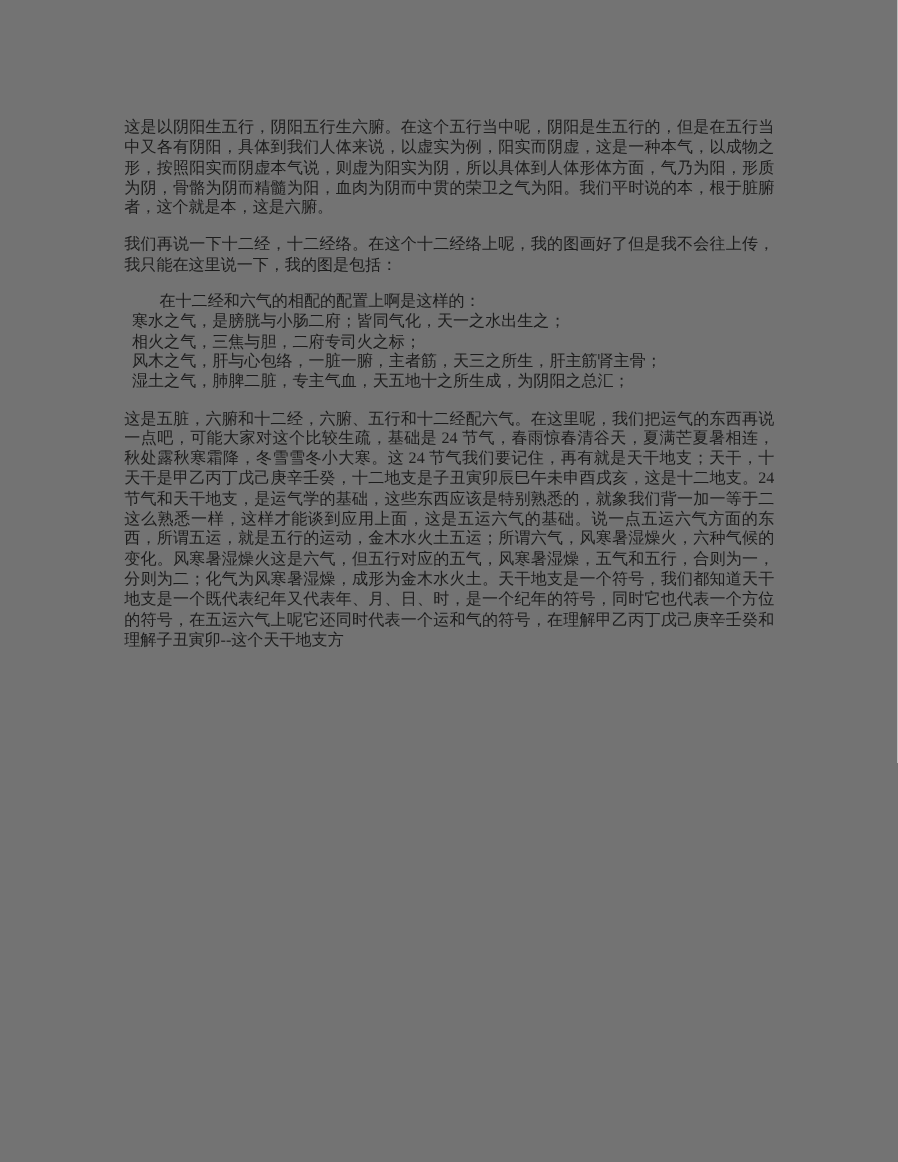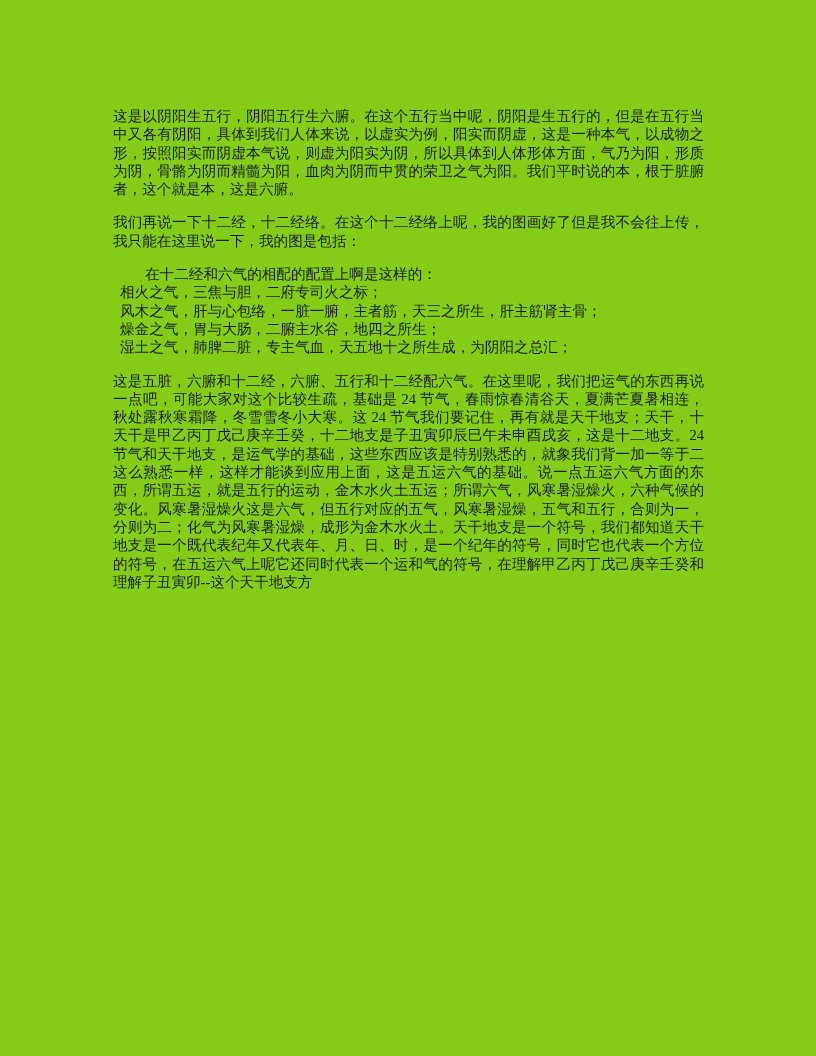--- a/index.html
+++ b/index.html
@@ -4,21 +4,21 @@
 <style>
   html, body {
     margin: 0;
     padding: 0;
     background: #ffffff;
   }
   .page {
     position: relative;
     width: 816px;
     height: 1056px;
-    background: #84cc16;
+    background: #737373;
     overflow: hidden;
     font-family: "Liberation Serif", "DejaVu Serif", serif;
     color: #1c1c1c;
   }
   .content {
     position: absolute;
     left: 113px;
     top: 107px;
     width: 591px;
     font-size: 14.6px;
@@ -51,22 +51,22 @@
     <p class="para">这是以阴阳生五行，阴阳五行生六腑。在这个五行当中呢，阴阳是生五行的，但是在五行当中又各有阴阳，具体到我们人体来说，以虚实为例，阳实而阴虚，这是一种本气，以成物之形，按照阳实而阴虚本气说，则虚为阳实为阴，所以具体到人体形体方面，气乃为阳，形质为阴，骨骼为阴而精髓为阳，血肉为阴而中贯的荣卫之气为阳。我们平时说的本，根于脏腑者，这个就是本，这是六腑。</p>
 
     <p class="para">我们再说一下十二经，十二经络。在这个十二经络上呢，我的图画好了但是我不会往上传，我只能在这里说一下，我的图是包括：</p>
 
 
 
 
 
     <div class="para list-block">
       <div class="list-title">在十二经和六气的相配的配置上啊是这样的：</div>
+      <div class="list-item">寒水之气，是膀胱与小肠二府；皆同气化，天一之水出生之；</div>
       <div class="list-item">相火之气，三焦与胆，二府专司火之标；</div>
       <div class="list-item">风木之气，肝与心包络，一脏一腑，主者筋，天三之所生，肝主筋肾主骨；</div>
-      <div class="list-item">燥金之气，胃与大肠，二腑主水谷，地四之所生；</div>
       <div class="list-item">湿土之气，肺脾二脏，专主气血，天五地十之所生成，为阴阳之总汇；</div>
     </div>
 
     <p class="para">这是五脏，六腑和十二经，六腑、五行和十二经配六气。在这里呢，我们把运气的东西再说一点吧，可能大家对这个比较生疏，基础是 24 节气，春雨惊春清谷天，夏满芒夏暑相连，秋处露秋寒霜降，冬雪雪冬小大寒。这 24 节气我们要记住，再有就是天干地支；天干，十天干是甲乙丙丁戊己庚辛壬癸，十二地支是子丑寅卯辰巳午未申酉戌亥，这是十二地支。24 节气和天干地支，是运气学的基础，这些东西应该是特别熟悉的，就象我们背一加一等于二这么熟悉一样，这样才能谈到应用上面，这是五运六气的基础。说一点五运六气方面的东西，所谓五运，就是五行的运动，金木水火土五运；所谓六气，风寒暑湿燥火，六种气候的变化。风寒暑湿燥火这是六气，但五行对应的五气，风寒暑湿燥，五气和五行，合则为一，分则为二；化气为风寒暑湿燥，成形为金木水火土。天干地支是一个符号，我们都知道天干地支是一个既代表纪年又代表年、月、日、时，是一个纪年的符号，同时它也代表一个方位的符号，在五运六气上呢它还同时代表一个运和气的符号，在理解甲乙丙丁戊己庚辛壬癸和理解子丑寅卯--这个天干地支方</p>
 
   </div>
 </div>
 
 </body></html>

